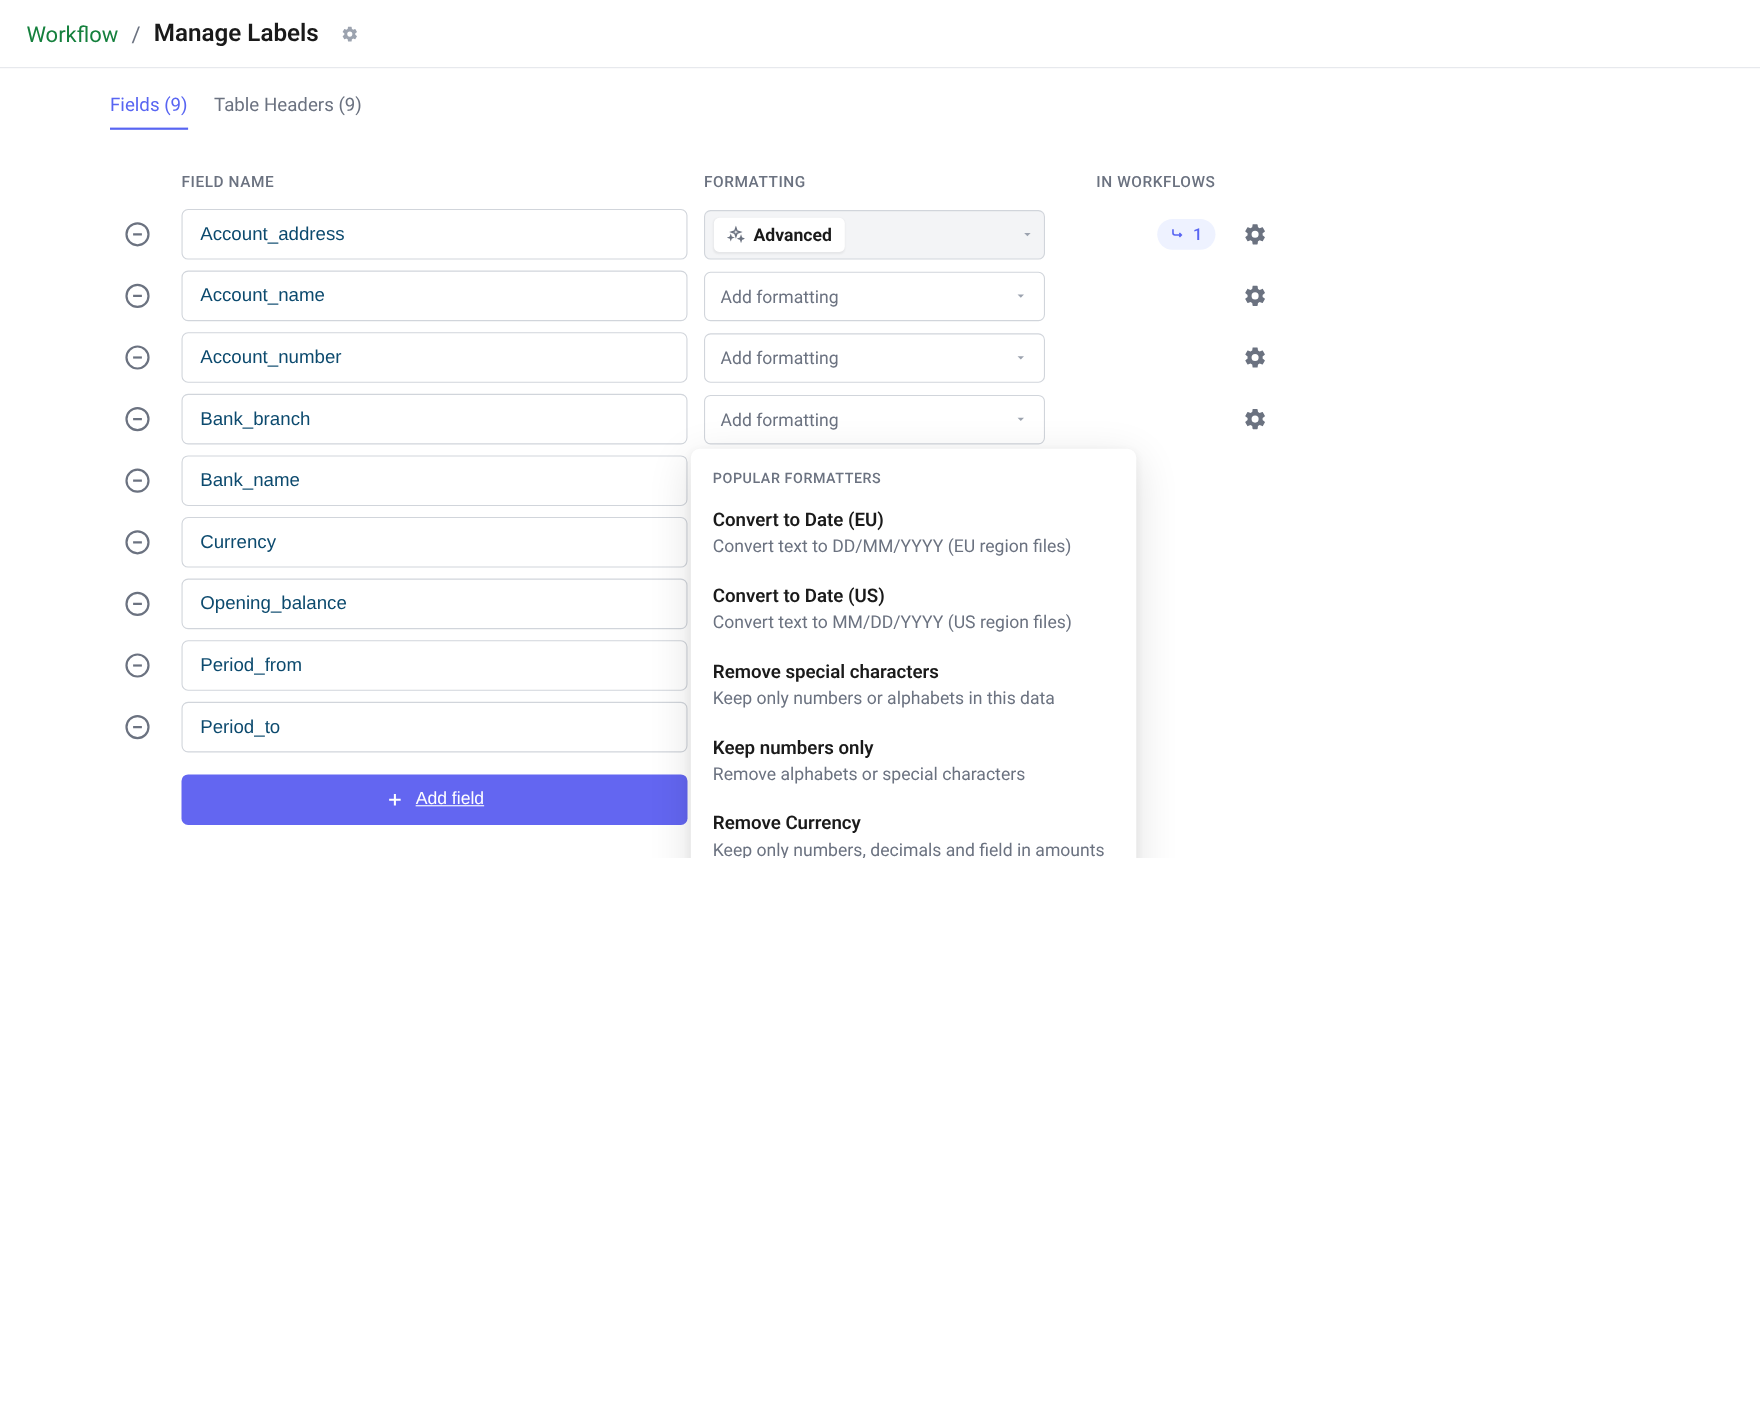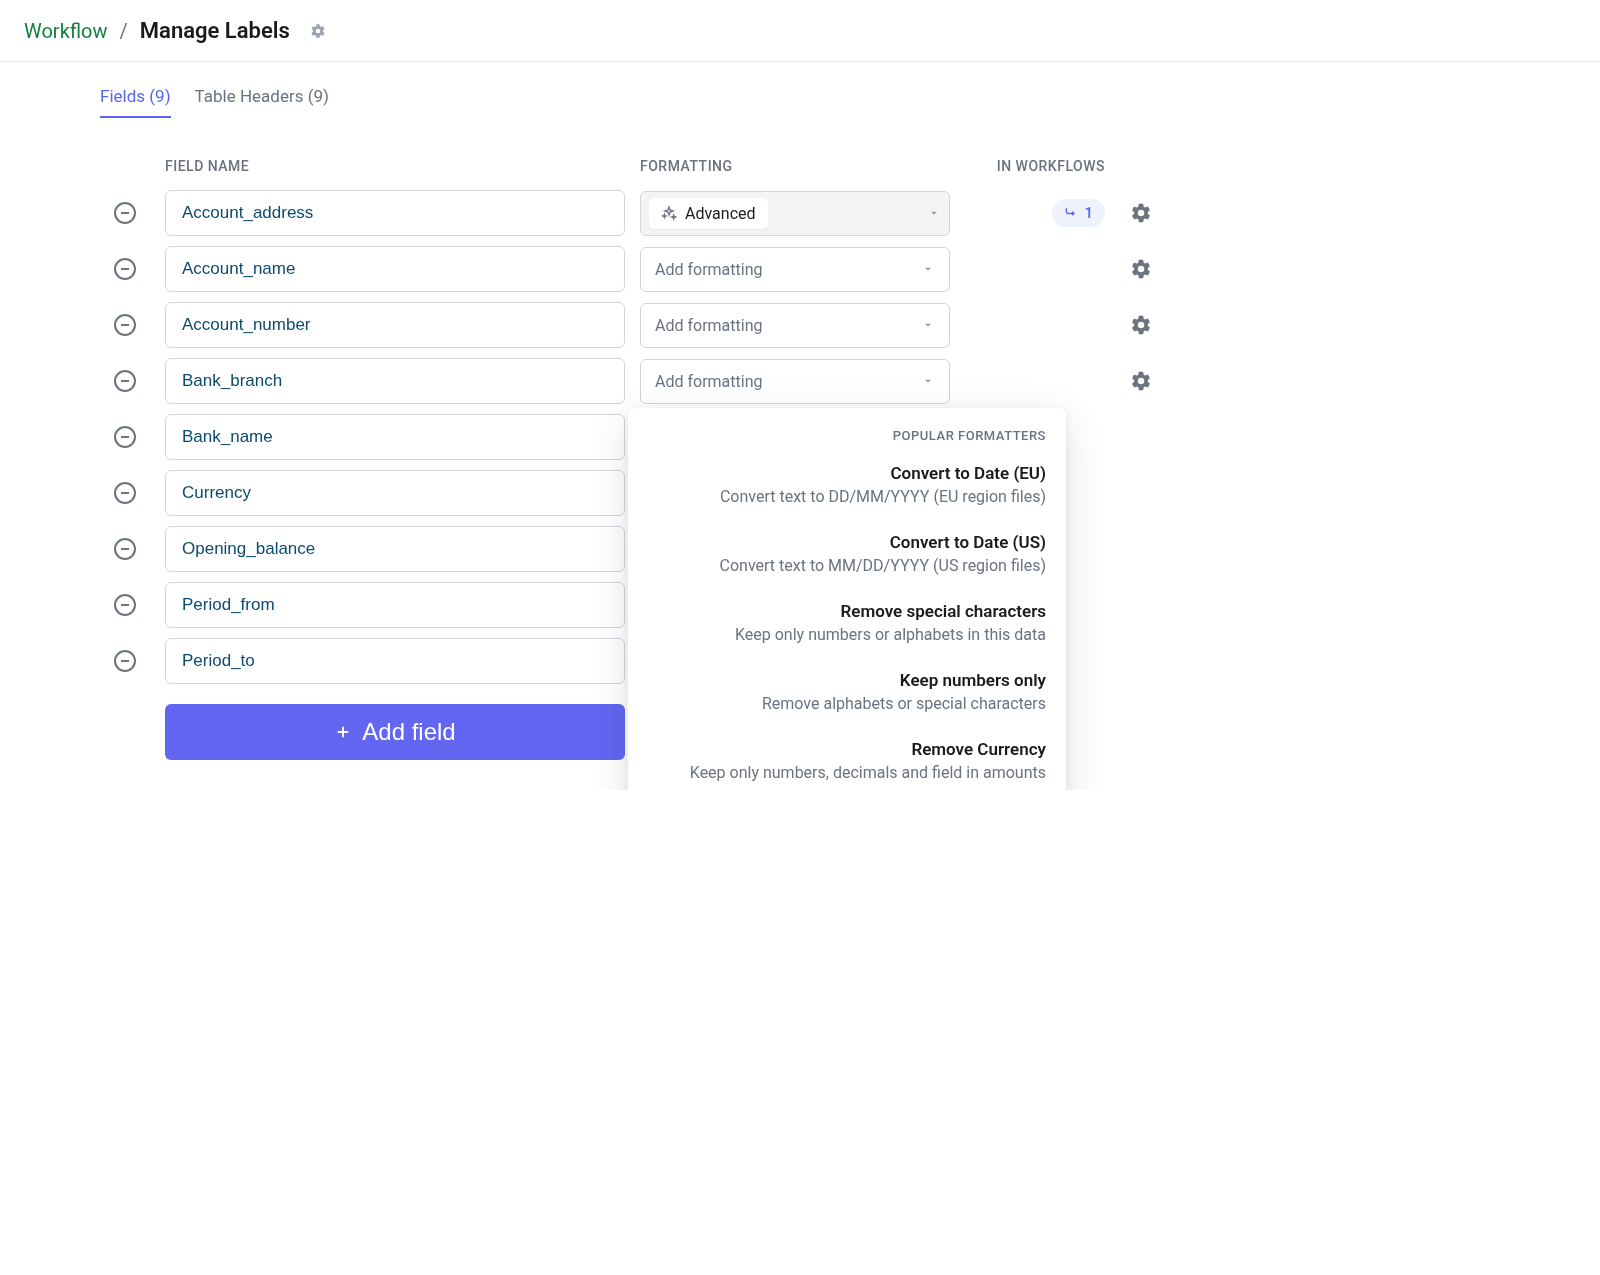--- a/index.html
+++ b/index.html
@@ -128,21 +128,21 @@
       padding: 6px 8px;
     }
     .advanced-pill {
       background: #fff;
       border-radius: 5px;
       padding: 6px 12px;
       display: flex;
       align-items: center;
       gap: 8px;
       color: #1a1a1a;
-      font-weight: 400;
+      font-weight: 700;
       font-size: 16px;
       box-shadow: 0 1px 2px rgba(0,0,0,0.06);
     }
     .sparkle-icon {
       width: 16px;
       height: 16px;
       color: #6b7280;
     }
     .chevron-down {
       width: 14px;
@@ -176,50 +176,50 @@
       cursor: pointer;
       margin-left: 10px;
     }
     .add-field-btn {
       grid-column: 2;
       background: #6366f1;
       color: #fff;
       border: none;
       border-radius: 6px;
       padding: 14px;
-      font-size: 24px;
+      font-size: 16px;
       font-weight: 500;
       cursor: pointer;
       display: flex;
       align-items: center;
       justify-content: center;
       gap: 10px;
       margin-top: 10px;
+      text-decoration: underline;
     }
     .add-field-row {
       display: grid;
       grid-template-columns: 50px 460px 310px 140px 50px;
       gap: 15px;
     }
     .plus-icon {
       width: 18px;
       height: 18px;
       stroke: #fff;
       stroke-width: 2.5;
     }
     .popover {
       position: absolute;
       left: 528px;
       top: 218px;
-      width: 438px;
+      width: 405px;
       background: #fff;
       border-radius: 8px;
       box-shadow: 0 10px 40px rgba(0,0,0,0.12), 0 2px 8px rgba(0,0,0,0.06);
       overflow: hidden;
-      text-align: right;
     }
     .popover-header {
       padding: 20px 20px 10px 20px;
       font-size: 13px;
       font-weight: 500;
       color: #6b7280;
       letter-spacing: 0.5px;
     }
     .popover-item {
       padding: 10px 20px 16px 20px;

